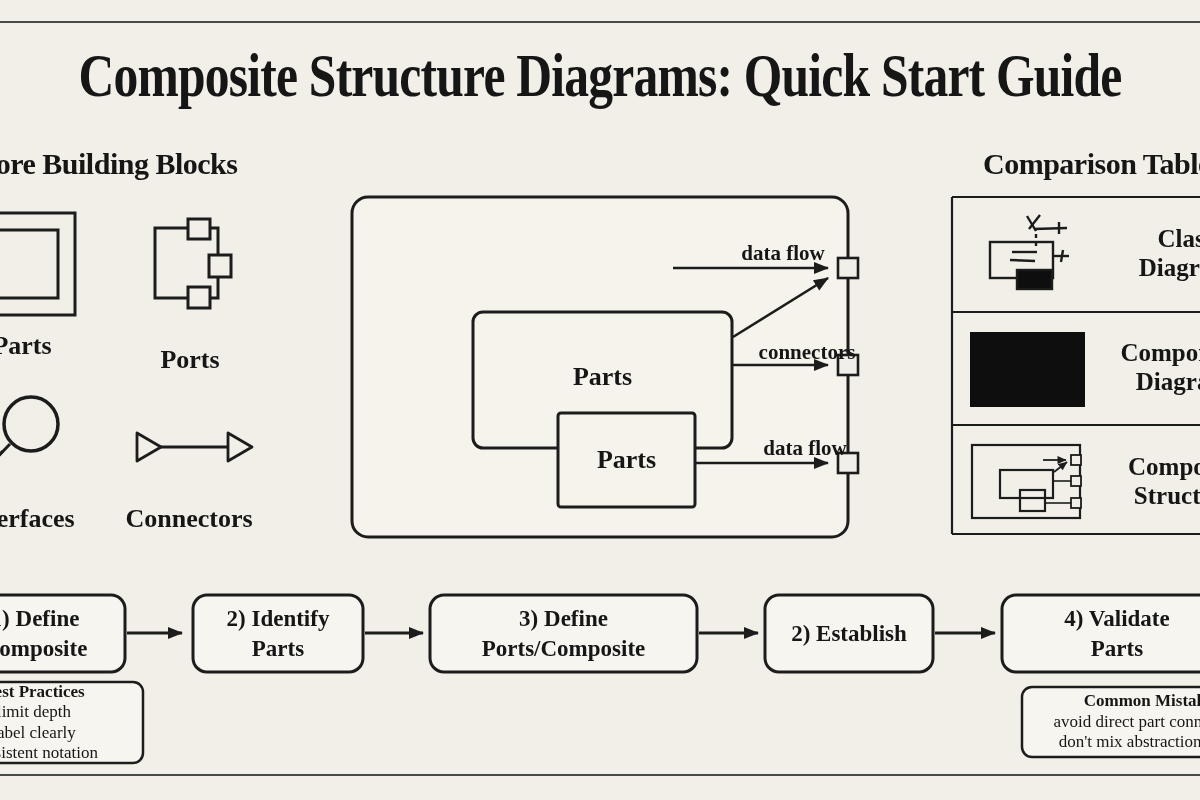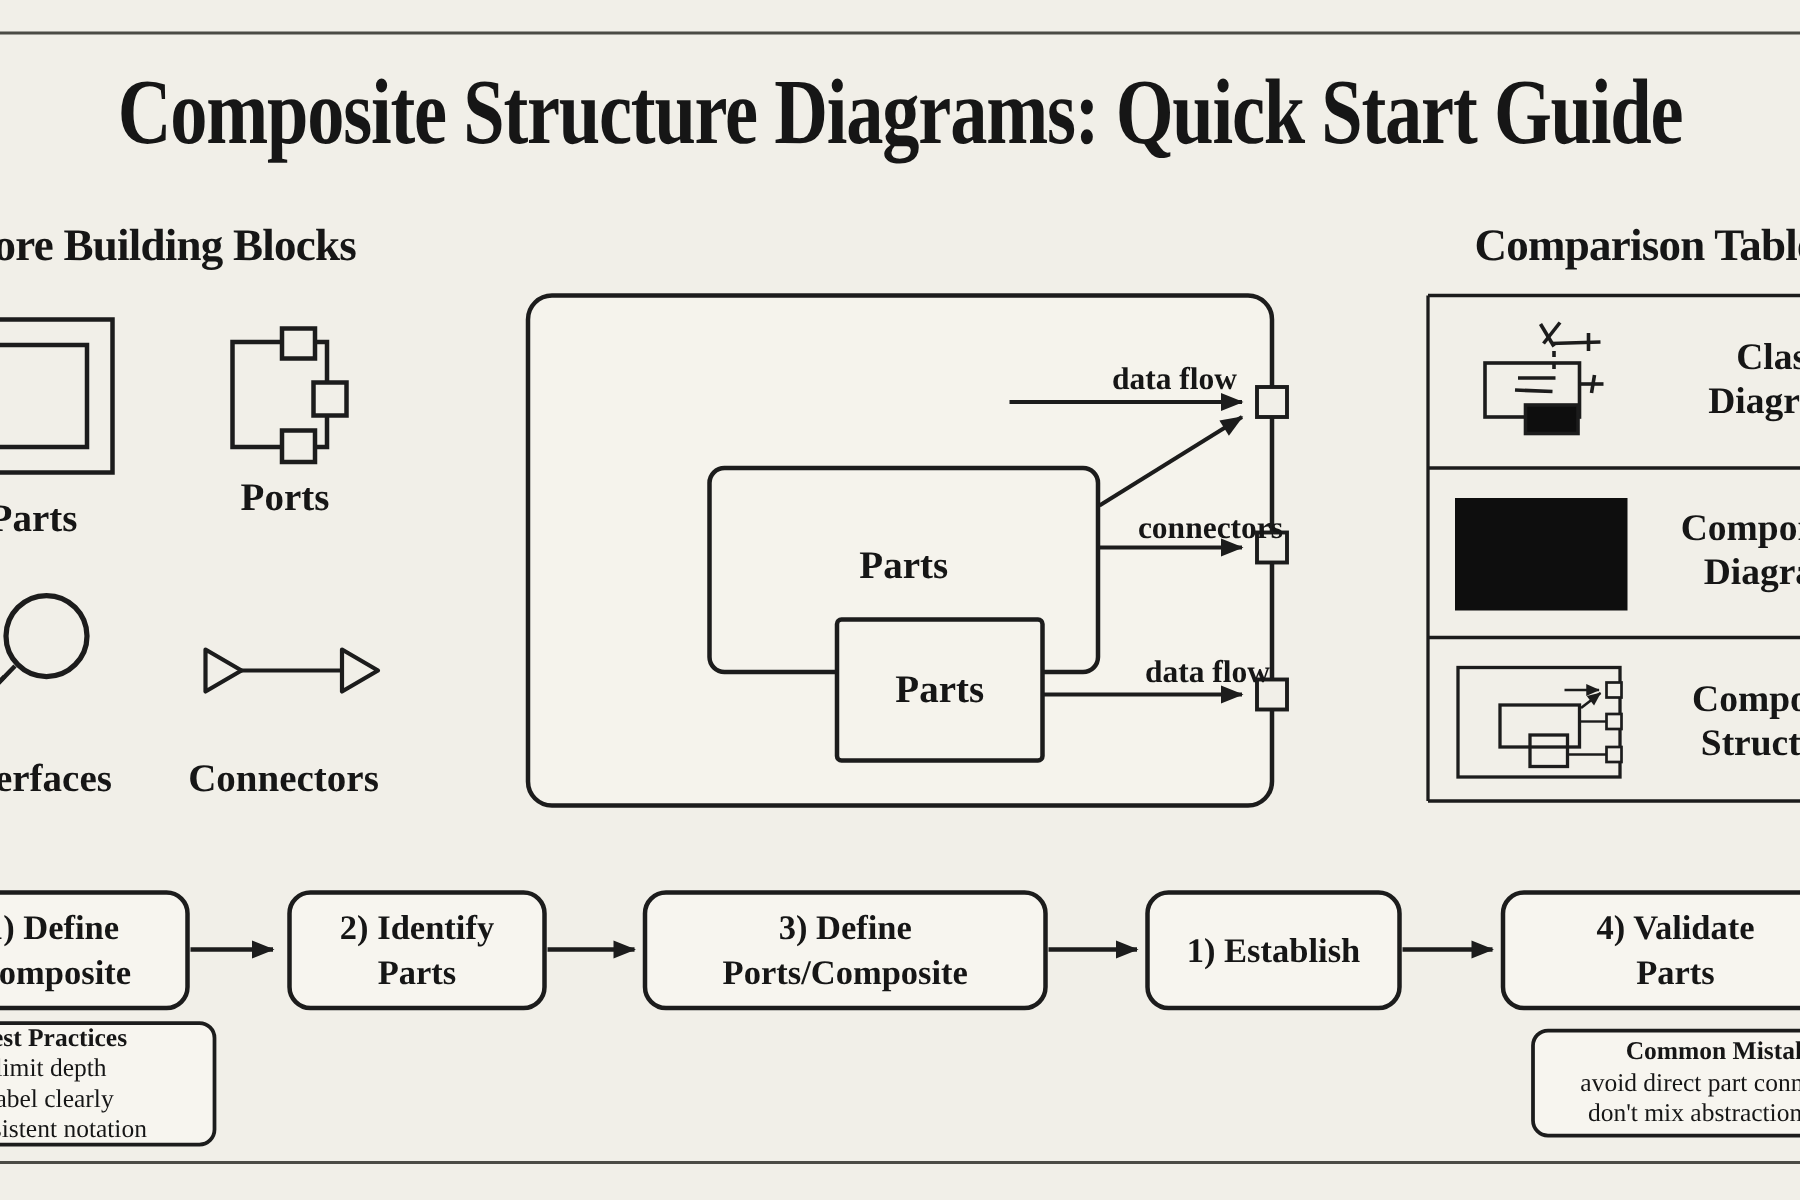--- a/index.html
+++ b/index.html
@@ -143,21 +143,21 @@
     <rect x="-75" y="682" width="218" height="81" rx="10" fill="#f7f5ef" stroke="#1c1c1c" stroke-width="2.5"></rect>
     <rect x="1022" y="687" width="260" height="70" rx="10" fill="#f7f5ef" stroke="#1c1c1c" stroke-width="2.5"></rect>
   </svg>
 
   <div id="title" class="abs">Composite Structure Diagrams: Quick Start Guide</div>
 
   <div class="abs hdr ctr" style="left:106px; top:147px;">Core Building Blocks</div>
   <div class="abs hdr" style="left:983px; top:147px;">Comparison Table</div>
 
   <div class="abs blk-label" style="left:22px;  top:331px;">Parts</div>
-  <div class="abs blk-label" style="left:190px; top:317px;">Ports</div>
+  <div class="abs blk-label" style="left:190px; top:345px;">Ports</div>
   <div class="abs blk-label" style="left:19px;  top:504px;">Interfaces</div>
   <div class="abs blk-label" style="left:189px; top:504px;">Connectors</div>
 
   <div class="abs part-label" style="left:473px; top:312px; width:259px; height:130px;">Parts</div>
   <div class="abs part-label" style="left:558px; top:413px; width:137px; height:94px;">Parts</div>
 
   <div class="abs arrow-label" style="left:759px; top:253px;">data flow</div>
   <div class="abs arrow-label" style="left:783px; top:352px;">connectors</div>
   <div class="abs arrow-label" style="left:781px; top:448px;">data flow</div>
 
@@ -180,21 +180,21 @@
   </div>
   <div class="abs step-label" style="left:193px; top:595px; width:170px; height:77px;">
     <span>2) Identify</span>
     <span>Parts</span>
   </div>
   <div class="abs step-label" style="left:430px; top:595px; width:267px; height:77px;">
     <span>3) Define</span>
     <span>Ports/Composite</span>
   </div>
   <div class="abs step-label" style="left:765px; top:595px; width:168px; height:77px;">
-    <span>1) Establish</span>
+    <span>2) Establish</span>
   </div>
   <div class="abs step-label" style="left:1002px; top:595px; width:230px; height:77px;">
     <span>4) Validate</span>
     <span>Parts</span>
   </div>
 
   <div class="abs note" style="left:-75px; top:682px; width:218px; height:81px;">
     <span class="note-h">Best Practices</span>
     <span>limit depth</span>
     <span>label clearly</span>

